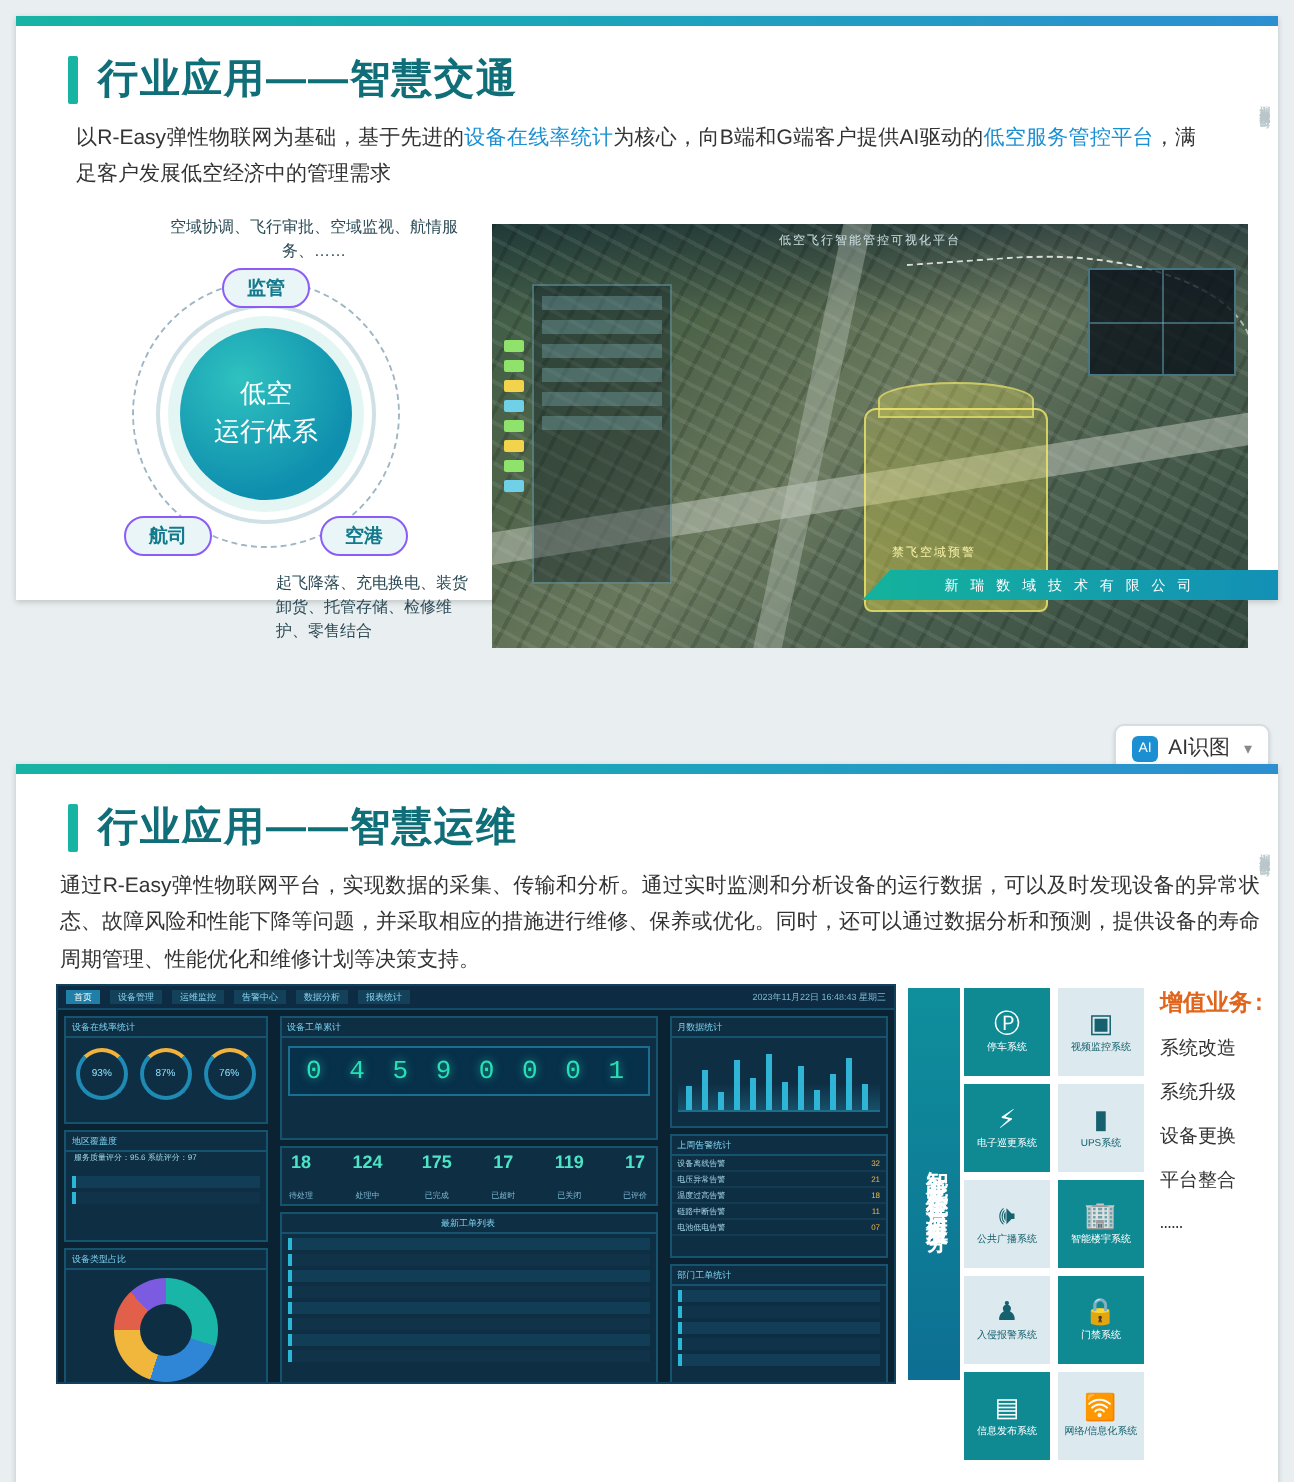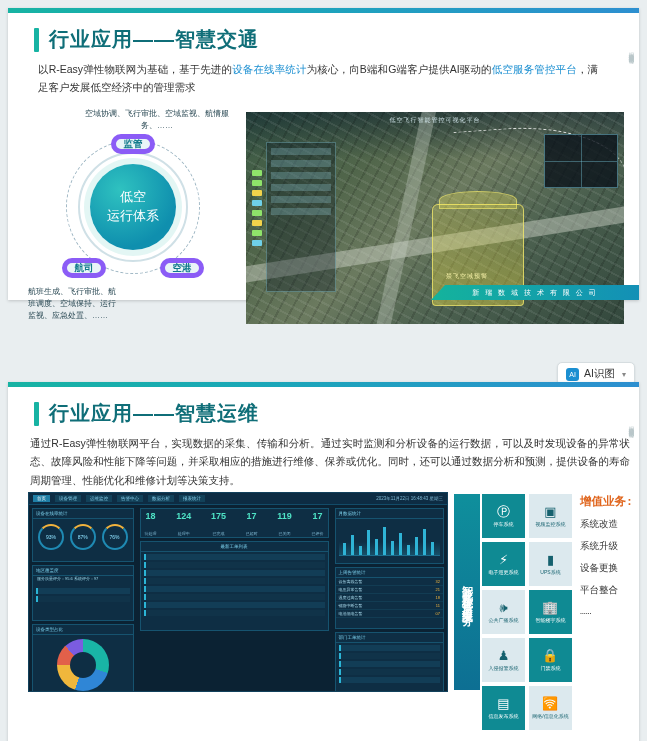--- a/index.html
+++ b/index.html
@@ -90,21 +90,21 @@
     position: absolute; left: 62px; top: 56px;
     width: 86px; height: 86px; border-radius: 50%;
     background: radial-gradient(circle at 35% 30%, #2fc2c0, #0f8fae 70%);
     color: #fff; display: flex; flex-direction: column;
     align-items: center; justify-content: center;
     font-size: 13px; font-weight: normal; line-height: 1.45;
     box-shadow: 0 0 0 6px rgba(23,179,163,.12);
   }
   .node {
     position: absolute; width: 44px; height: 20px; border-radius: 10px;
-    background: #e9f5f7; border: 5px solid #8b5cf6;
+    background: #e9f5f7; border: 1px solid #8b5cf6;
     color: #127a8c; font-size: 9.5px; font-weight: bold;
     display: flex; align-items: center; justify-content: center;
   }
   .node.top { left: 83px; top: 26px; }
   .node.left { left: 34px; top: 150px; }
   .node.right { left: 132px; top: 150px; }
   .dlabel {
     position: absolute; font-size: 8px; color: #2b4a55; line-height: 1.5;
   }
   .dlabel.l-top { left: 54px; top: 0px; width: 150px; text-align: center; }
@@ -319,21 +319,21 @@
         <div class="dlabel l-top">空域协调、飞行审批、空域监视、航情服务、……</div>
         <div class="ring-outer"></div>
         <div class="ring-mid"></div>
         <div class="core">
           <span>低空</span>
           <span>运行体系</span>
         </div>
         <div class="node top">监管</div>
         <div class="node left">航司</div>
         <div class="node right">空港</div>
-        <div class="dlabel l-bl">航班生成、飞行审批、航班调度、空域保持、运行监视、应急处置、……</div>
+        <div class="dlabel l-br">起飞降落、充电换电、装货卸货、托管存储、检修维护、零售结合</div>
       </div>
 
       <div class="photo1">
         <div class="urban"></div>
         <div class="road"></div>
         <div class="road2"></div>
         <div class="photo-title">低空飞行智能管控可视化平台</div>
         <div class="left-panel">
           <span></span>
           <span></span>
@@ -411,20 +411,24 @@
               <div class="tablebar"></div>
               <div class="tablebar alt"></div>
             </div>
             <div class="panel" style="height:68px">
               <div class="ttl">设备类型占比</div>
               <div class="donut"></div>
             </div>
           </div>
 
           <div class="dcol b">
+            <div class="panel" style="height:62px">
+              <div class="ttl">设备工单累计</div>
+              <div class="counter">0 4 5 9 0 0 0 1</div>
+            </div>
             <div class="panel" style="height:30px">
               <div class="kpis">
                 <div class="kpi">
                   <b>18</b>
                   <span>待处理</span>
                 </div>
                 <div class="kpi">
                   <b>124</b>
                   <span>处理中</span>
                 </div>

